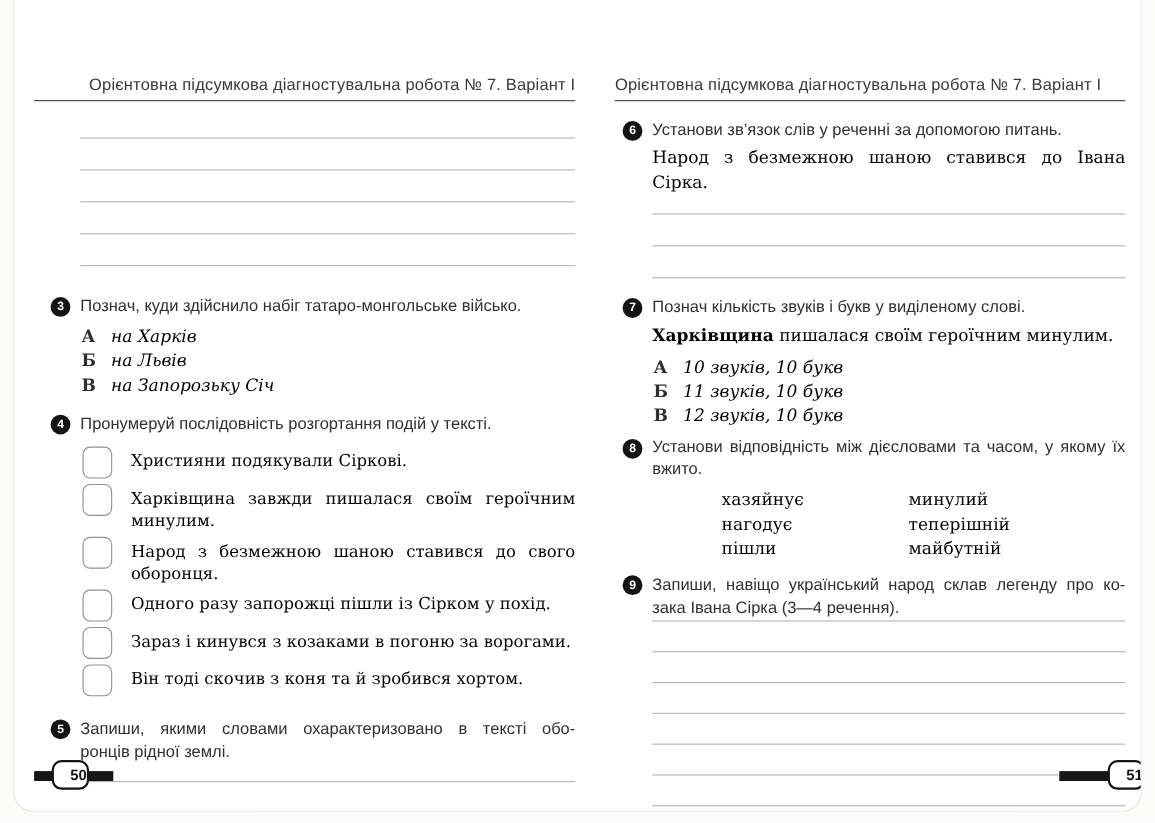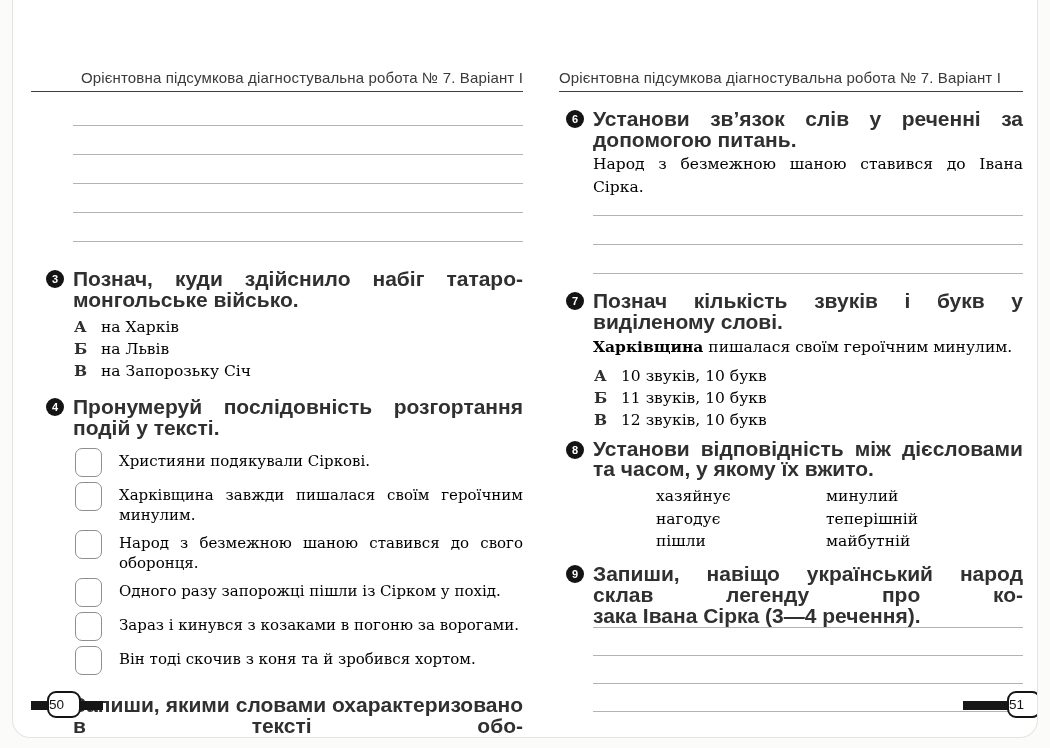--- a/index.html
+++ b/index.html
@@ -38,31 +38,31 @@
   .page-left  .q { padding-left:15px; }
   .page-right .q { padding-left:7px; }
   .qnum {
     flex:0 0 18px; height:18px; border-radius:50%;
     background:#141414; color:#fff;
     font-size:11px; font-weight:bold; text-align:center; line-height:18px;
     margin-top:2px;
   }
   .qbody { flex:1; margin-left:9px; min-width:0; }
   .prompt {
-    margin:0; font-size:21px; font-weight:700; color:#303030;
+    margin:0; font-size:15px; font-weight:400; color:#303030;
     line-height:21px; text-align:justify;
   }
   .prompt.hyph-first { text-align:justify; text-align-last:justify; }
   .serif { font-family:"DejaVu Serif", serif; color:#000000; }
   .sentence { margin:3px 0 0; font-size:15.5px; line-height:23px; text-align:justify; }
 
   .options { margin:6px 0 0 1px; }
   .option { display:flex; font-size:15.5px; line-height:22px; }
   .opt-letter { font-family:"DejaVu Serif", serif; font-weight:bold; flex:0 0 27px; }
-  .opt-text { flex:1; }
+  .opt-text { flex:1;font-style:italic; }
 
   .seq { margin:10px 0 0 2px; }
   .seq-row { display:flex; margin-bottom:5px; align-items:flex-start; }
   .checkbox {
     flex:0 0 27px; height:29px;
     border:1.5px solid #8f8f8f; border-radius:7px; background:#fff;
   }
   .seq-text { flex:1; margin-left:17px; font-size:15px; line-height:20px; padding-top:3px; text-align:justify; }
 
   .q3 { margin-top:26px; }
@@ -83,22 +83,22 @@
   .q9 { margin-top:10px; }
   .q9-lines { margin-top:-26px; }
   .q9-lines .wline { height:28px; }
 
   .page-tab { position:absolute; height:9px; background:#161616; top:701px; }
   .tab-left  { left:18px;  width:72px; }
   .tab-right { left:950px; width:74px; }
   .page-badge {
     position:absolute; top:691px; width:34px; height:27px;
     background:#fff; border:2px solid #141414; border-radius:9px;
-    font-size:13.5px; font-weight:normal; color:#141414;
-    text-align:left; line-height:23px; z-index:2;
+    font-size:13.5px; font-weight:bold; color:#141414;
+    text-align:right; line-height:23px; z-index:2;
   }
   .badge-left  { left:34px; }
   .badge-right { left:994px; }
 </style>
 </head>
 <body>
 
 <div class="sheet">
 
   <section class="page page-left">

